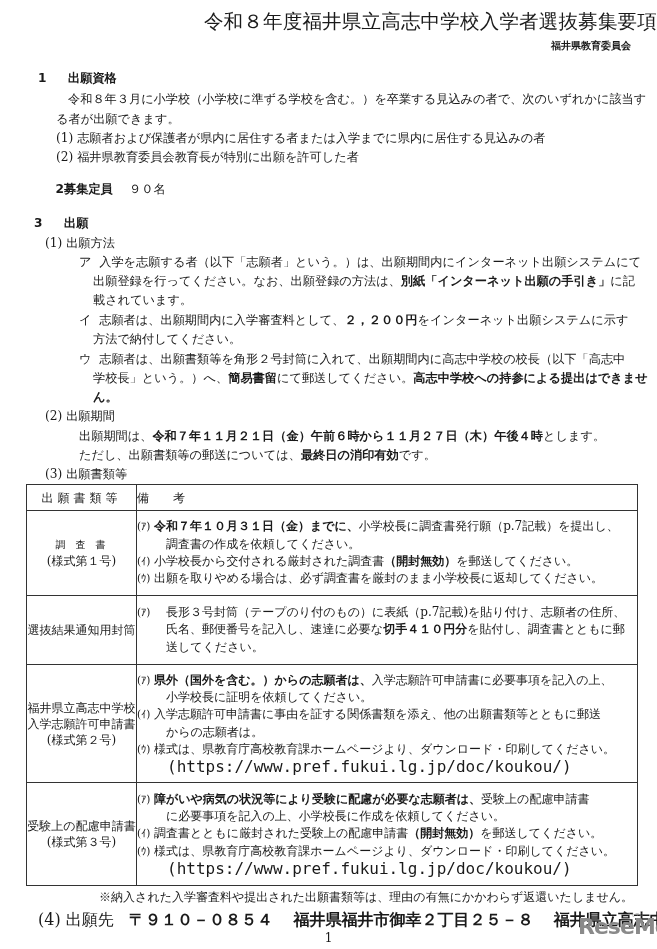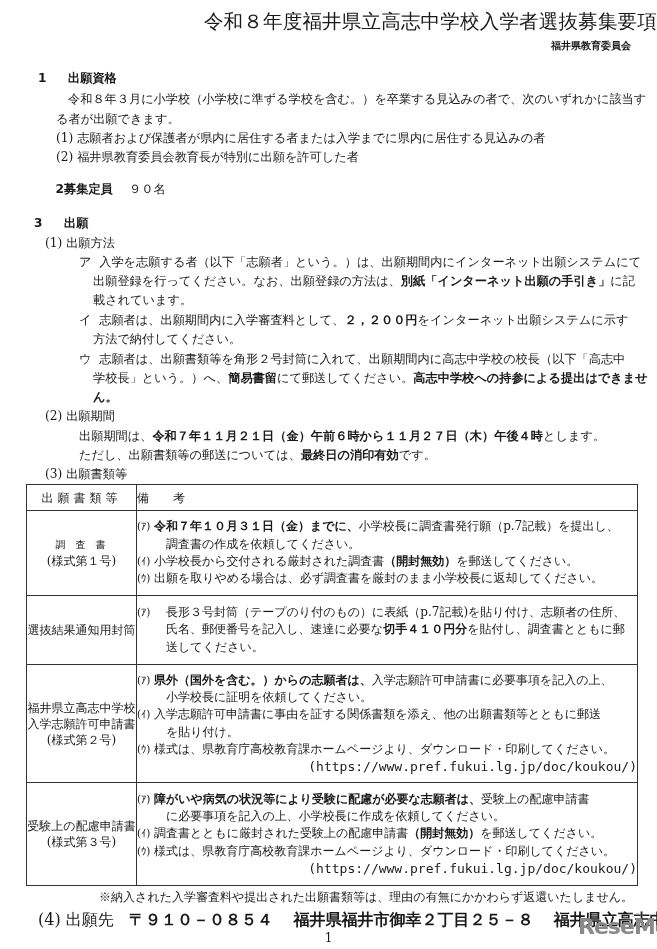--- a/index.html
+++ b/index.html
@@ -28,21 +28,21 @@
   .col1 { width: 109px; text-align: center; }
   .col2 { text-align: left; }
   .hdr1 { letter-spacing: 4px; font-size: 11.5px; }
   .hdr2 { letter-spacing: 0; }
   .cell-label { font-size: 11.5px; line-height: 16px; }
   .cell-label .big { letter-spacing: 10px; font-size: 10px; padding-left: 8px; }
   .remarks { padding: 6px 6px 6px 6px; line-height: 17.3px; font-size: 12px; }
   .item { position: relative; padding-left: 17px; white-space: nowrap; }
   .item .mk { position: absolute; left: 0; top: 0; font-size: 10.5px; }
   .item .cont { display: block; margin-left: 12px; }
-  .url { font-family: "DejaVu Sans Mono", "Liberation Mono", monospace; font-size: 13px; padding-left: 30px; text-align: right; }
+  .url { font-family: "DejaVu Sans Mono", "Liberation Mono", monospace; font-size: 16px; padding-left: 30px; }
   .note { right: 24px; top: 891px; font-size: 12px; }
   .dest { left: 38px; top: 912px; font-size: 16px; }
   .pagenum { left: 0; width: 657px; text-align: center; top: 932px; font-size: 12px; }
   .logo {
     position: absolute; left: 578px; top: 916px; font-family: "DejaVu Sans", sans-serif;
     font-weight: bold; font-size: 22px; color: #8a8a8a; letter-spacing: -1px;
   }
   .logo-sub { position: absolute; left: 627px; top: 913px; font-size: 4px; color: #999; }
 </style>
 </head>
@@ -168,21 +168,21 @@
     </td>
     <td class="col2 remarks">
       <div class="item">
         <span class="mk">(ｱ)</span>
         <b>県外（国外を含む。）からの志願者は、</b><span>入学志願許可申請書に必要事項を記入の上、</span>
         <span class="cont">小学校長に証明を依頼してください。</span>
       </div>
       <div class="item">
         <span class="mk">(ｲ)</span>
         <span>入学志願許可申請書に事由を証する関係書類を添え、他の出願書類等とともに郵送</span>
-        <span class="cont">を貼り付け。</span>
+        <span class="cont">からの志願者は。</span>
       </div>
       <div class="item">
         <span class="mk">(ｳ)</span>
         <span>様式は、県教育庁高校教育課ホームページより、ダウンロード・印刷してください。</span>
       </div>
       <div class="url">(https://www.pref.fukui.lg.jp/doc/koukou/)</div>
     </td>
   </tr>
 
   <tr style="height:103px;">

